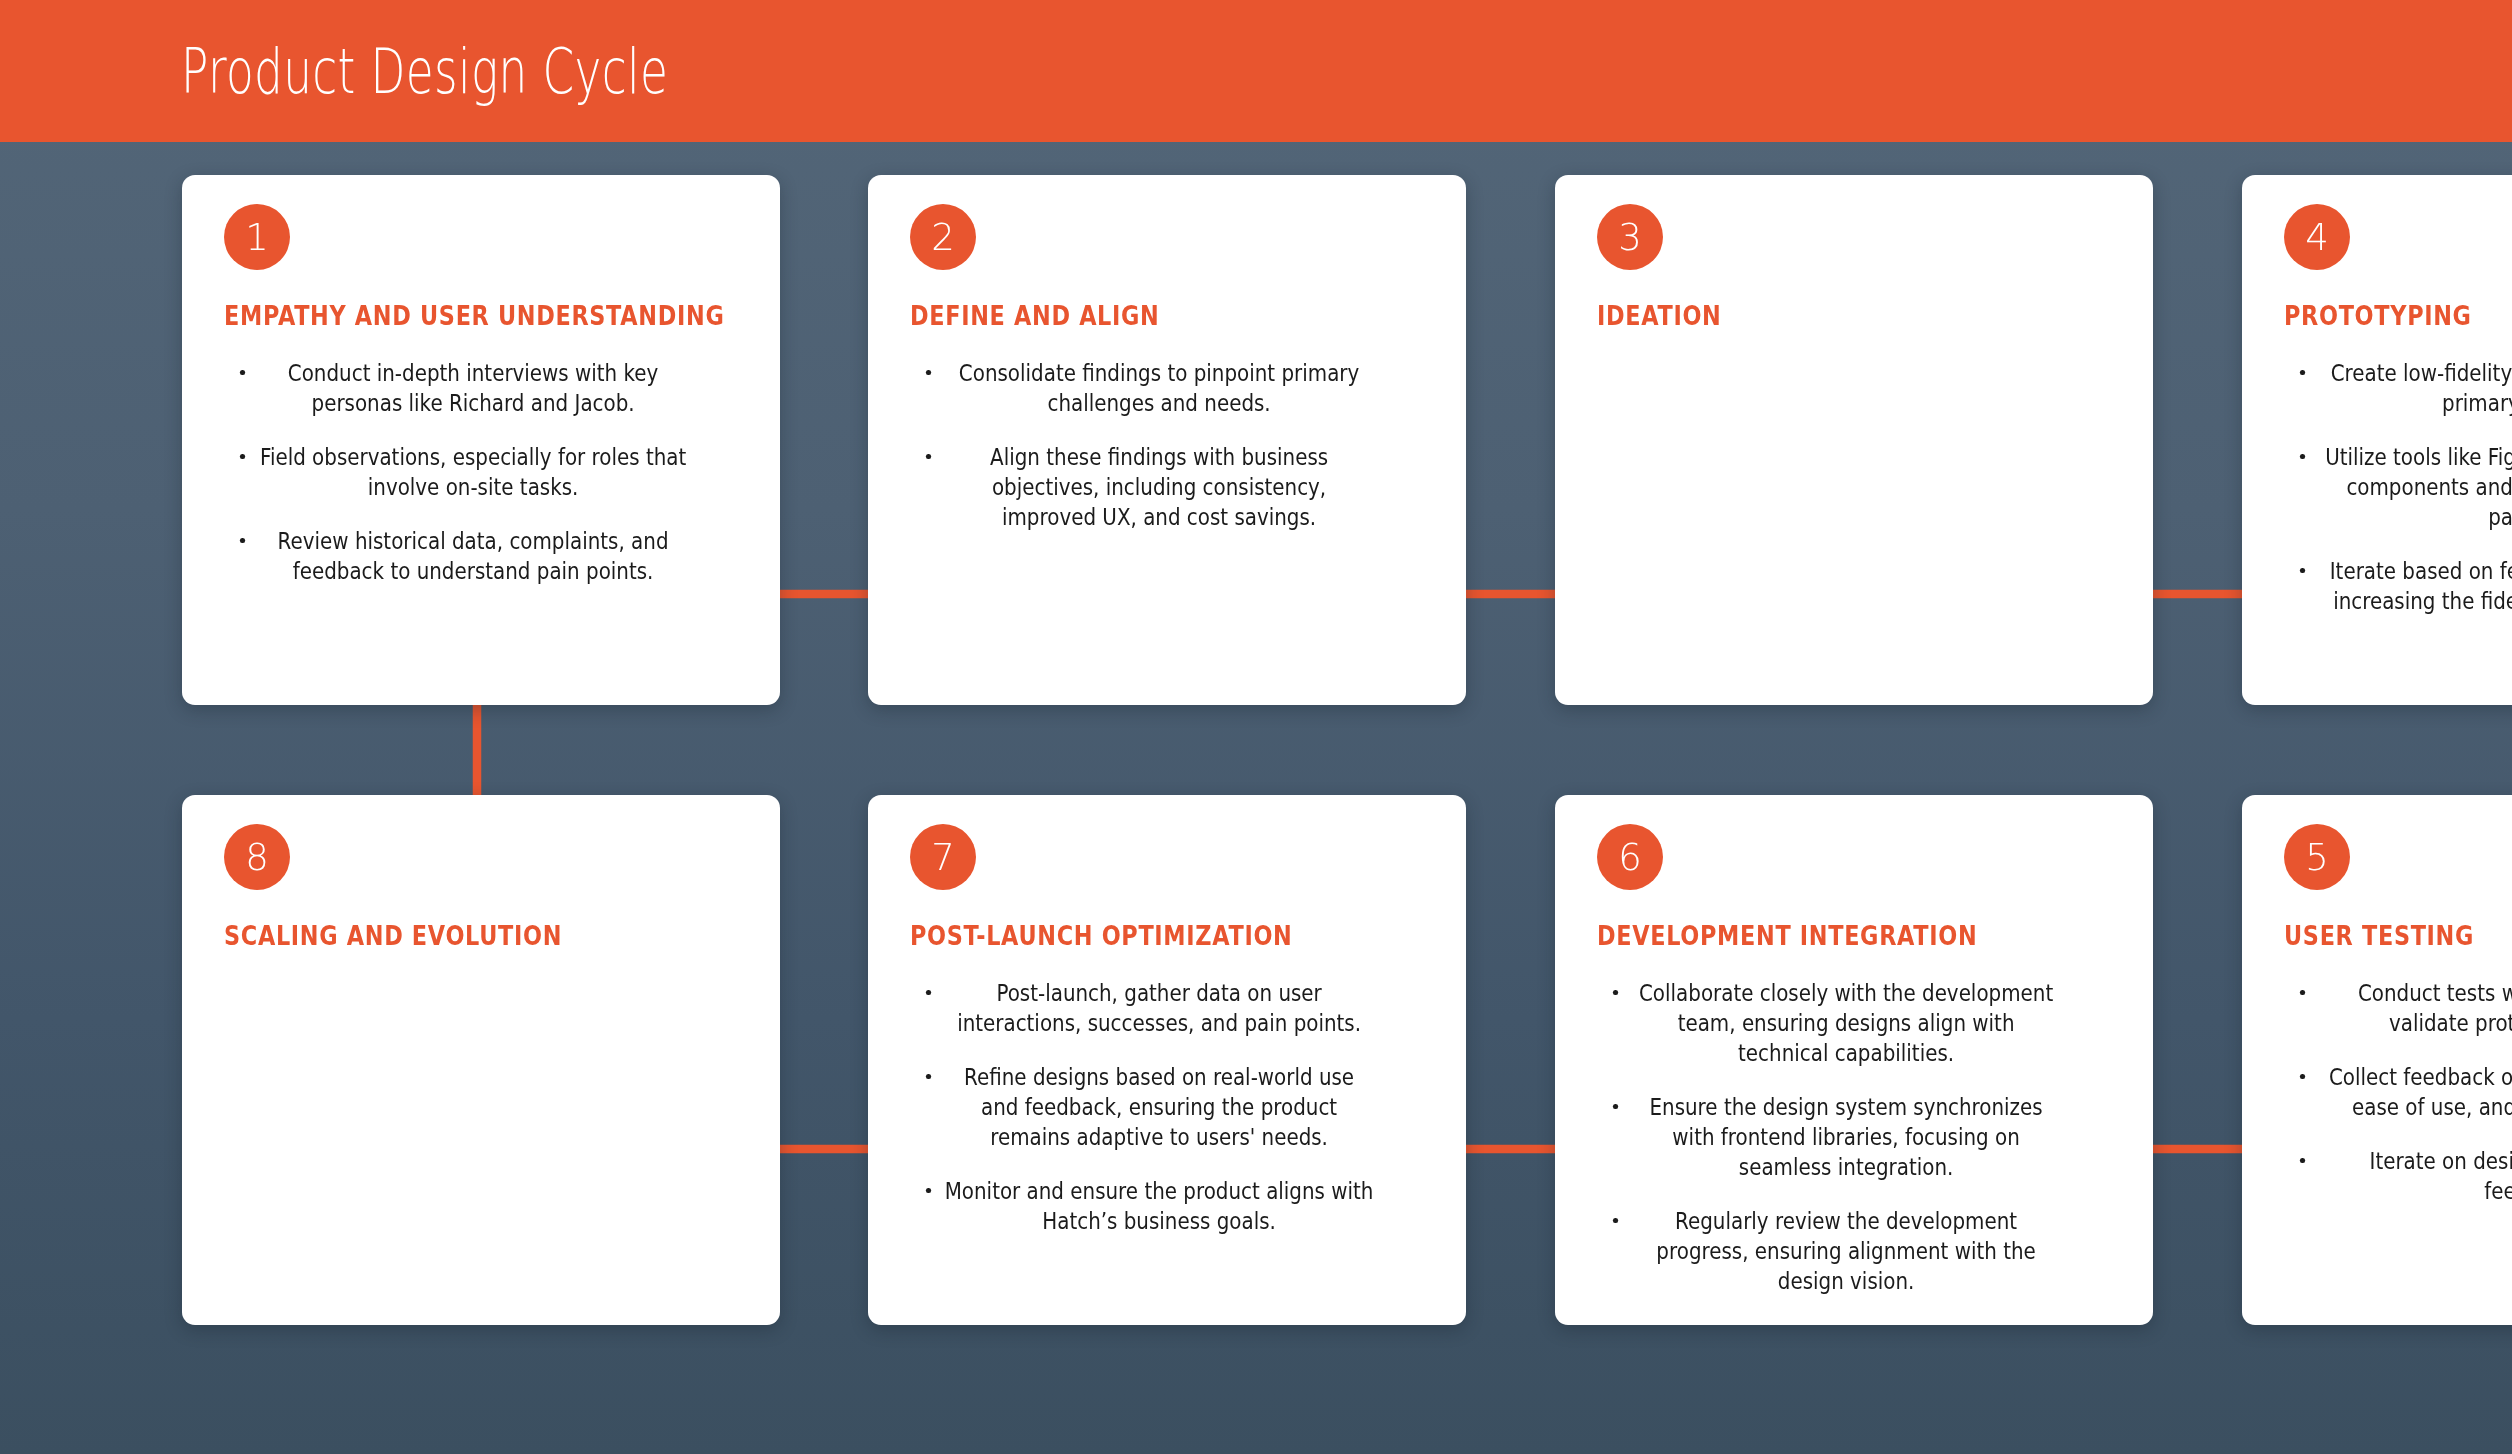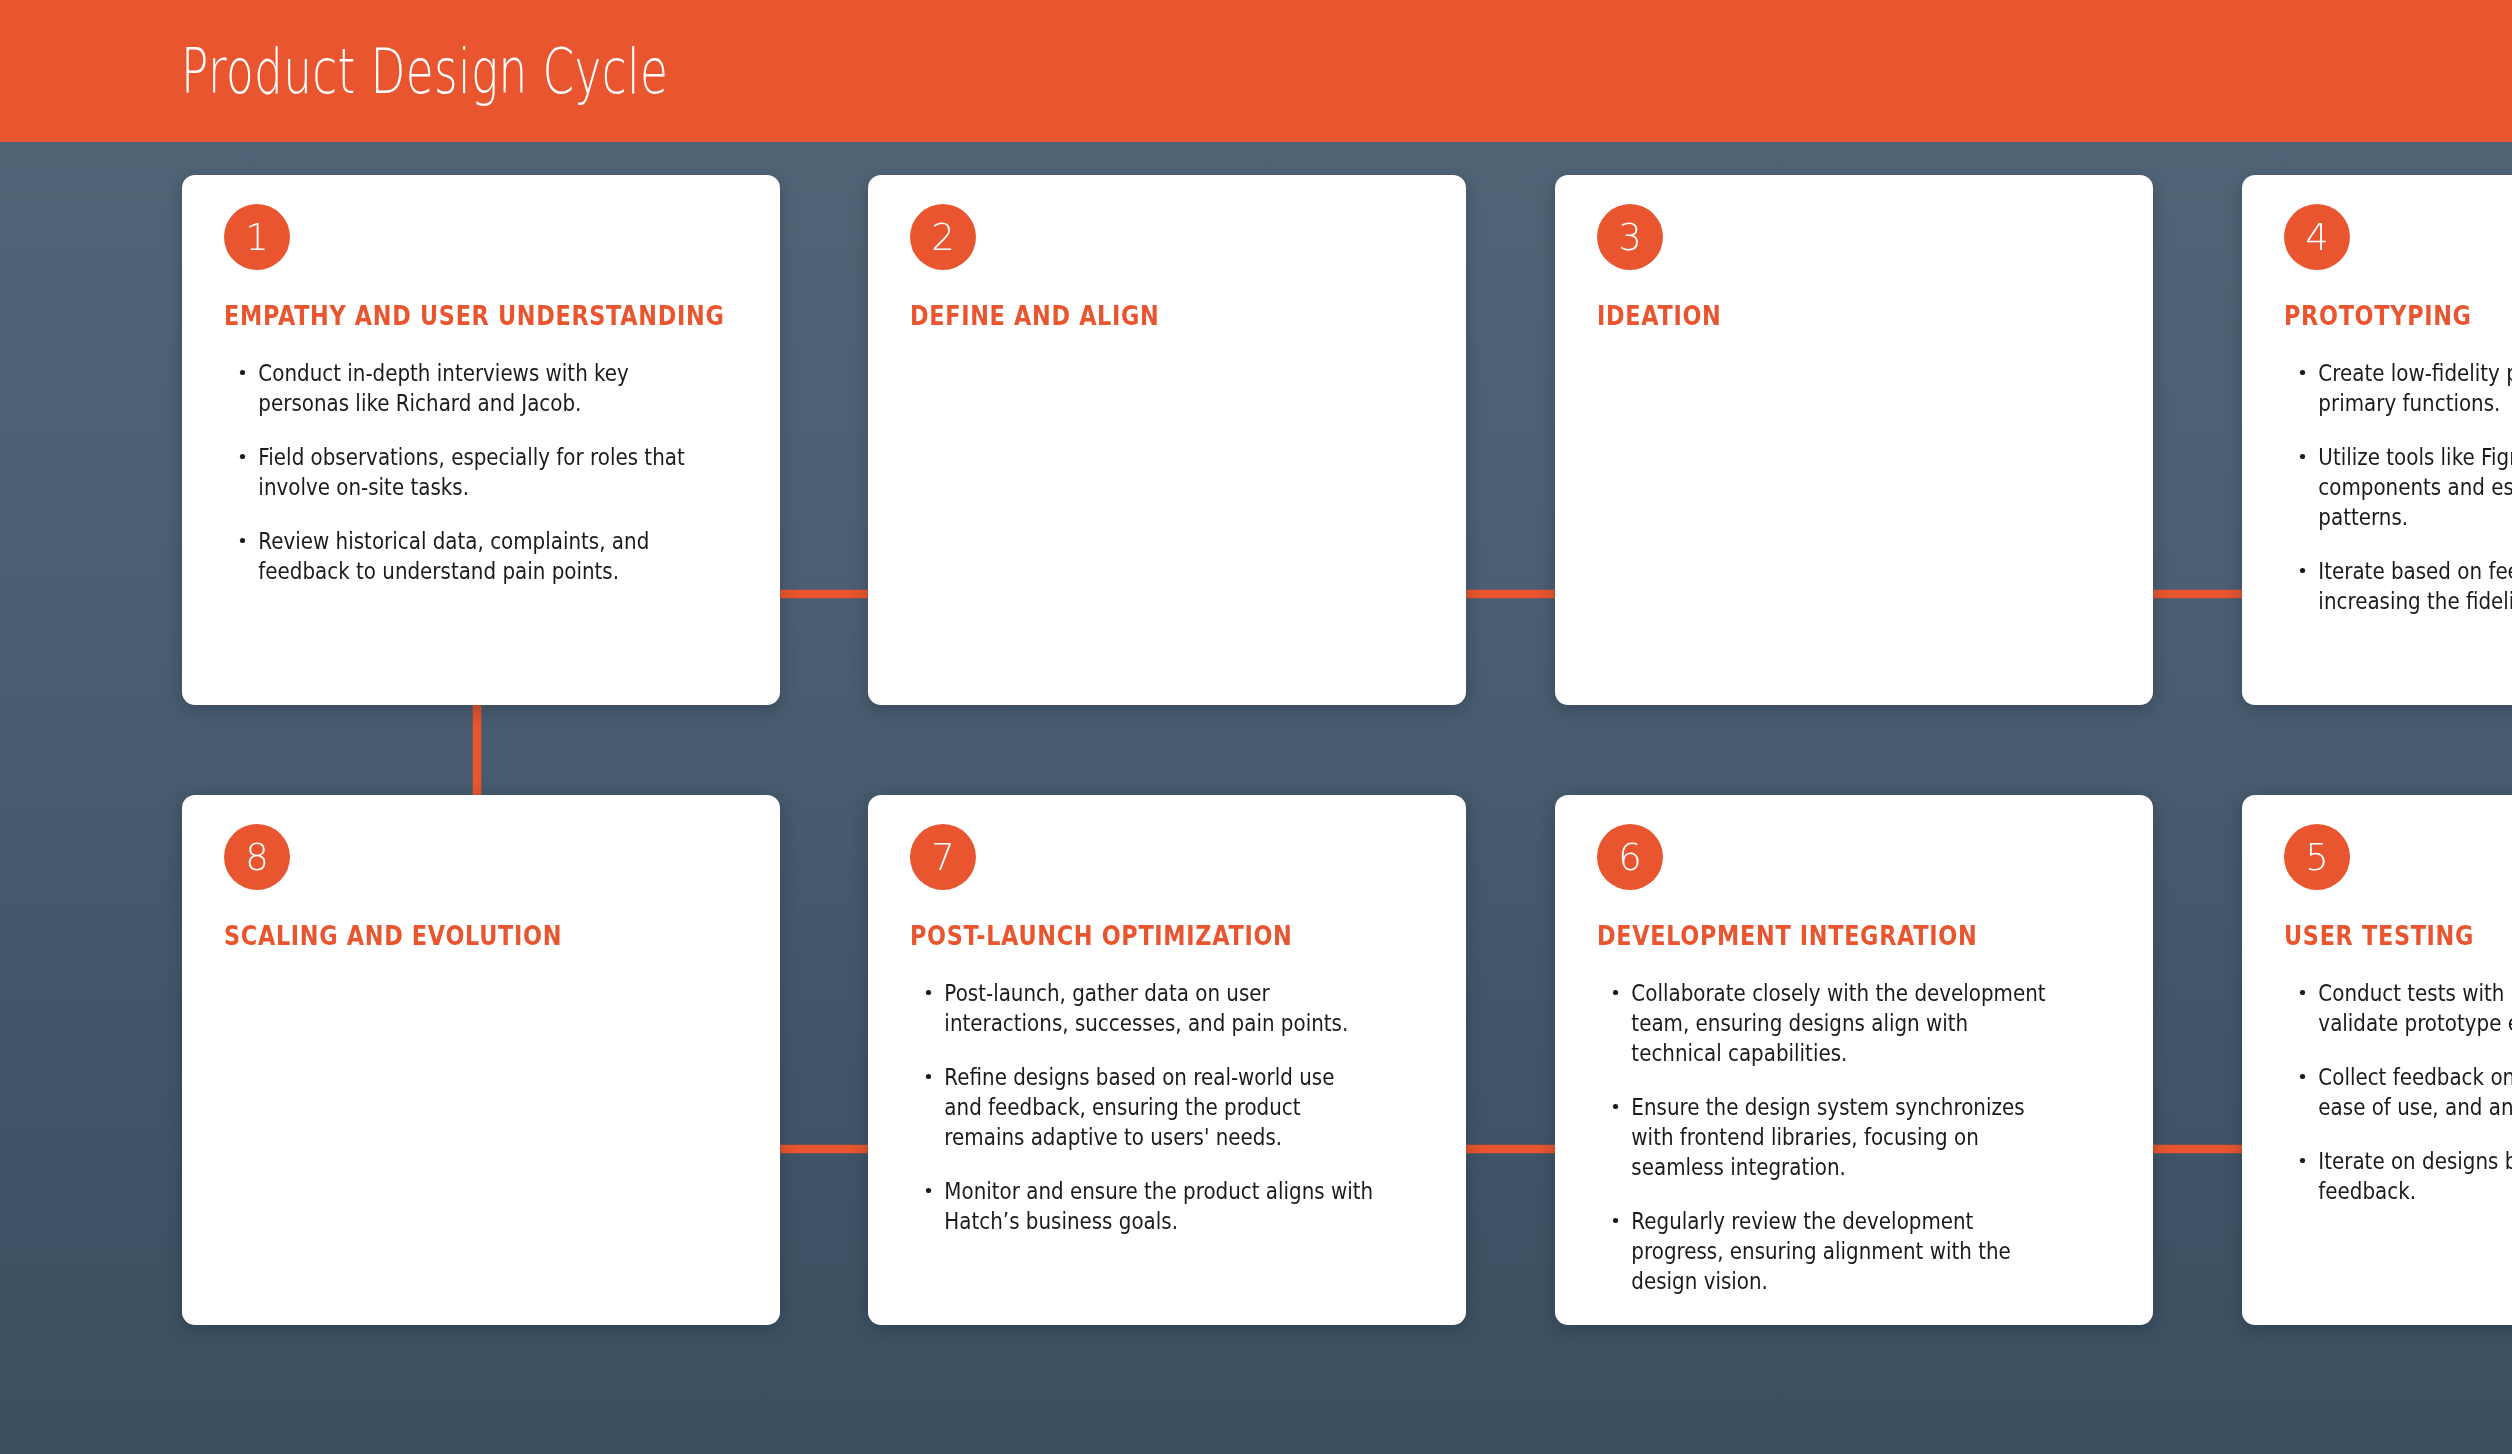--- a/index.html
+++ b/index.html
@@ -85,20 +85,21 @@
     line-height: 1.1;
     margin-bottom: 27px;
     transform: scaleX(0.86);
     transform-origin: left center;
     white-space: nowrap;
   }
 
   .bullets {
     list-style: none;
     padding-left: 15px;
+    text-align: center;
   }
   .bullets li {
     position: relative;
     color: #1b1b1b;
     font-family: "DejaVu Sans", sans-serif;
     font-size: 22.6px;
     font-weight: 400;
     line-height: 1.33;
     margin-bottom: 24px;
     padding-left: 22px;
@@ -201,20 +202,24 @@
     <ul class="bullets">
       <li>Conduct in-depth interviews with key personas like Richard and Jacob.</li>
       <li>Field observations, especially for roles that involve on-site tasks.</li>
       <li>Review historical data, complaints, and feedback to understand pain points.</li>
     </ul>
   </div>
 
   <div class="card" style="left:868px; top:33px; width:598px; height:530px;">
     <div class="badge">2</div>
     <div class="card-title">DEFINE AND ALIGN</div>
+    <ul class="bullets">
+      <li>Consolidate findings to pinpoint primary challenges and needs.</li>
+      <li>Align these findings with business objectives, including consistency, improved UX, and cost savings.</li>
+    </ul>
   </div>
 
   <div class="card" style="left:1555px; top:33px; width:598px; height:530px;">
     <div class="badge">3</div>
     <div class="card-title">IDEATION</div>
   </div>
 
   <div class="card" style="left:2242px; top:33px; width:598px; height:530px;">
     <div class="badge">4</div>
     <div class="card-title">PROTOTYPING</div>

